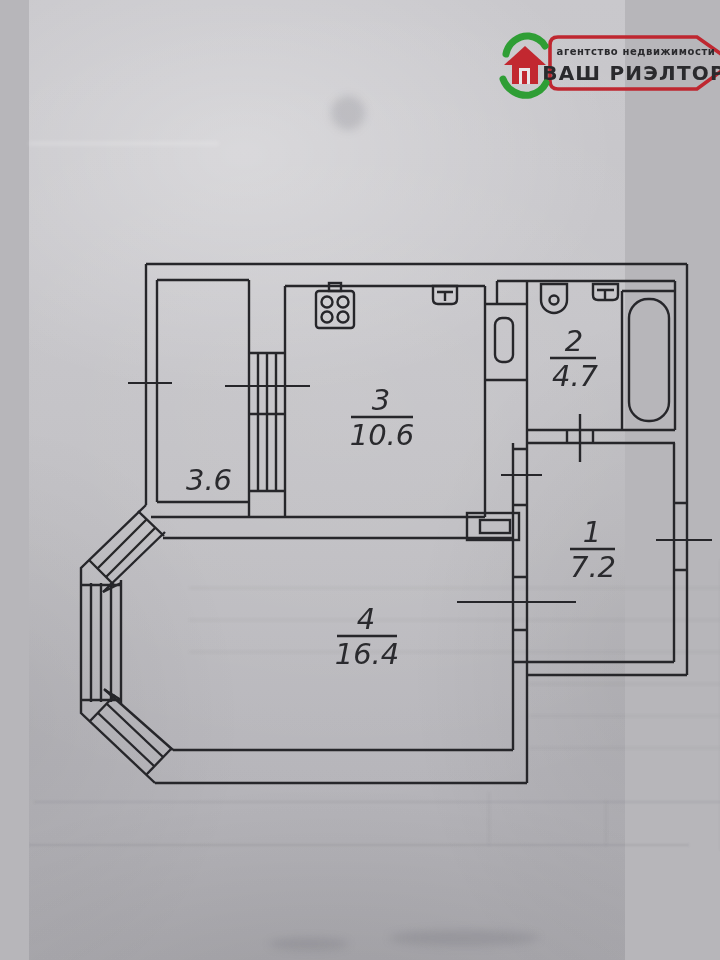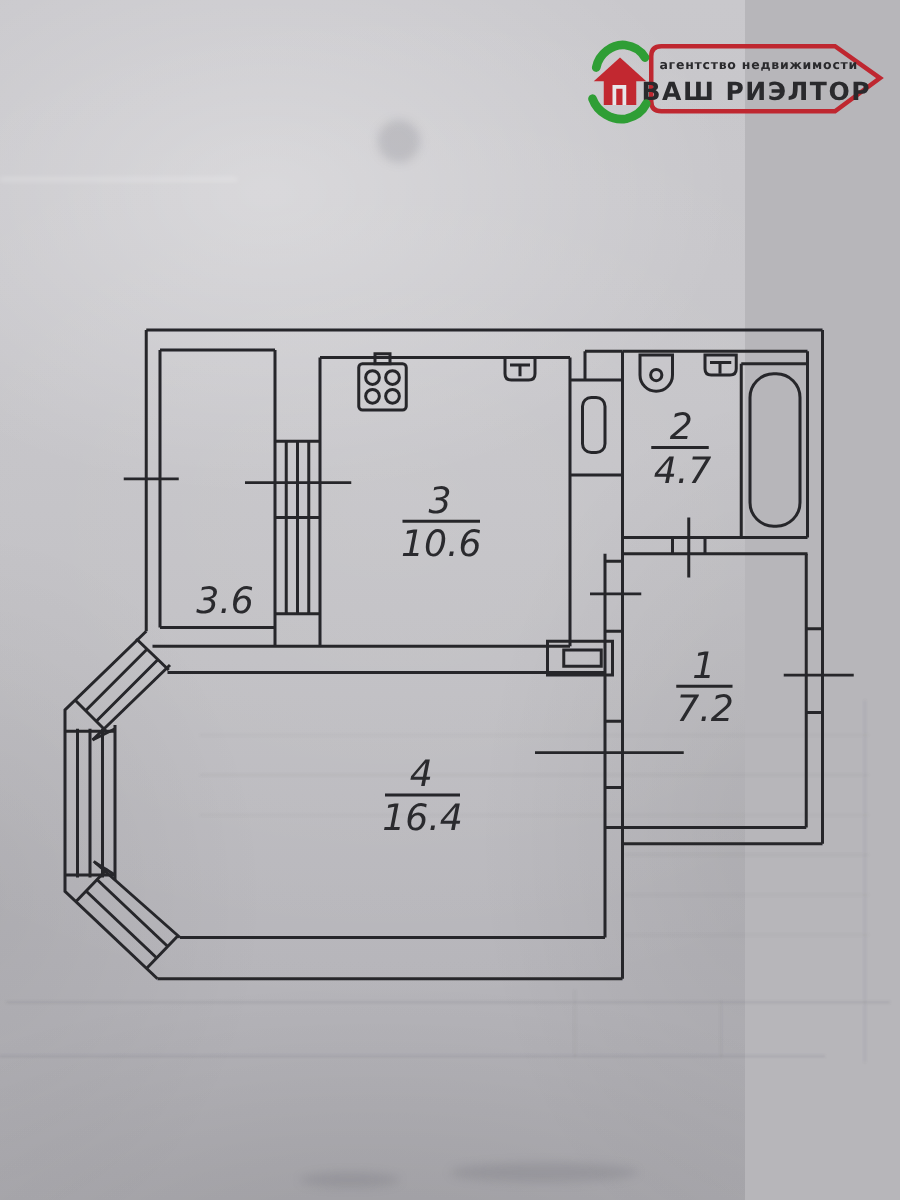--- a/index.html
+++ b/index.html
@@ -4,21 +4,21 @@
 <style>
   html,body{margin:0;padding:0;width:720px;height:960px;overflow:hidden;
     font-family:"DejaVu Sans",sans-serif;background:#b7b6ba;}
   .photo{position:relative;width:596px;height:960px;
     background:
       radial-gradient(ellipse 520px 340px at 36% 16%, rgba(255,255,255,.30), rgba(255,255,255,0) 72%),
       radial-gradient(ellipse 760px 560px at 52% 42%, rgba(255,255,255,.10), rgba(255,255,255,0) 75%),
       radial-gradient(ellipse 900px 420px at 50% 108%, rgba(0,0,0,.10), rgba(0,0,0,0) 60%),
       radial-gradient(ellipse 400px 600px at 104% 70%, rgba(0,0,0,.07), rgba(0,0,0,0) 60%),
       radial-gradient(ellipse 400px 500px at -4% 75%, rgba(0,0,0,.06), rgba(0,0,0,0) 60%),
-      linear-gradient(180deg,#c9c8cc 0%,#c5c4c8 30%,#bfbec2 55%,#b6b5ba 80%,#aeadb2 100%);}
+      linear-gradient(180deg,#c9c8cc 0%,#c5c4c8 30%,#bfbec2 55%,#b6b5ba 80%,#aeadb2 100%); margin-left: 29px;}
   .crease{position:absolute;left:0;top:142px;width:190px;height:3px;
     background:rgba(255,255,255,.25);filter:blur(2px);}
   .smudge{position:absolute;background:rgba(90,90,100,.18);filter:blur(4px);border-radius:50%;}
   svg{position:absolute;left:0;top:0;}
   text{fill:#2a2a2d;}
 </style>
 </head>
 <body>
 
 <div class="photo">

